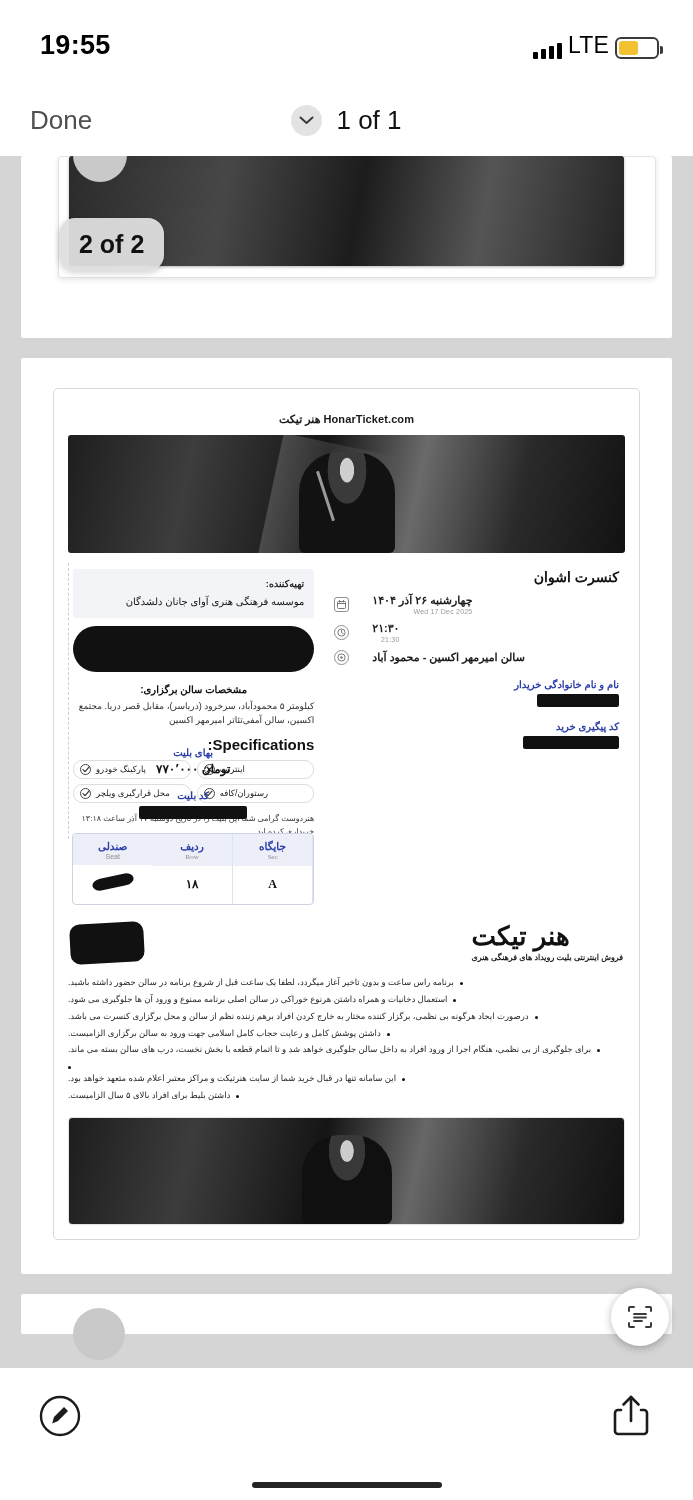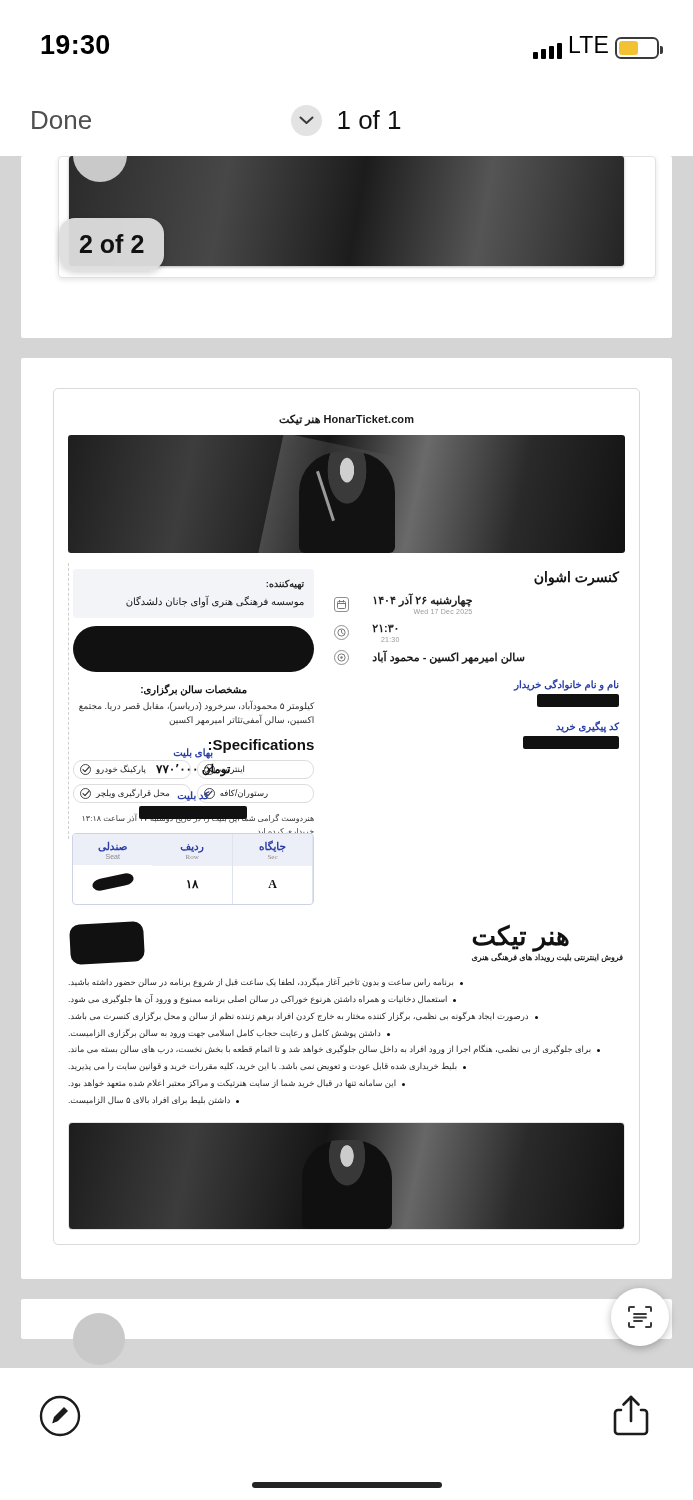--- a/index.html
+++ b/index.html
@@ -313,21 +313,21 @@
   .tool-btn { width: 52px; height: 52px; display:flex; align-items:center; justify-content:center; }
   .home-indicator {
     position: absolute; bottom: 12px; left: 50%; transform: translateX(-50%);
     width: 190px; height: 6px; background: #111; border-radius: 3px; opacity: .92;
   }
 </style>
 </head>
 <body>
 
 <div class="status-bar">
-  <div class="status-time">19:30</div>
+  <div class="status-time">19:55</div>
   <div class="status-right">
     <div class="signal-bars">
         <i></i>
         <i></i>
         <i></i>
         <i></i>
       </div>
     <div class="lte-label">LTE</div>
     <div class="battery">
         <div class="fill"></div>
@@ -528,21 +528,20 @@
         <div class="rule-item">
             <span class="dot"></span>
             <span>داشتن پوشش کامل و رعایت حجاب کامل اسلامی جهت ورود به سالن برگزاری الزامیست.</span>
           </div>
         <div class="rule-item">
             <span class="dot"></span>
             <span>برای جلوگیری از بی نظمی، هنگام اجرا از ورود افراد به داخل سالن جلوگیری خواهد شد و تا اتمام قطعه با بخش نخست، درب های سالن بسته می ماند.</span>
           </div>
         <div class="rule-item">
             <span class="dot"></span>
-            <span>بلیط خریداری شده قابل عودت و تعویض نمی باشد. با این خرید، کلیه مقررات خرید و قوانین سایت را می پذیرید.</span>
           </div>
         <div class="rule-item">
             <span class="dot"></span>
             <span>این سامانه تنها در قبال خرید شما از سایت هنرتیکت و مراکز معتبر اعلام شده متعهد خواهد بود.</span>
           </div>
         <div class="rule-item">
             <span class="dot"></span>
             <span>داشتن بلیط برای افراد بالای ۵ سال الزامیست.</span>
           </div>
       </div>

